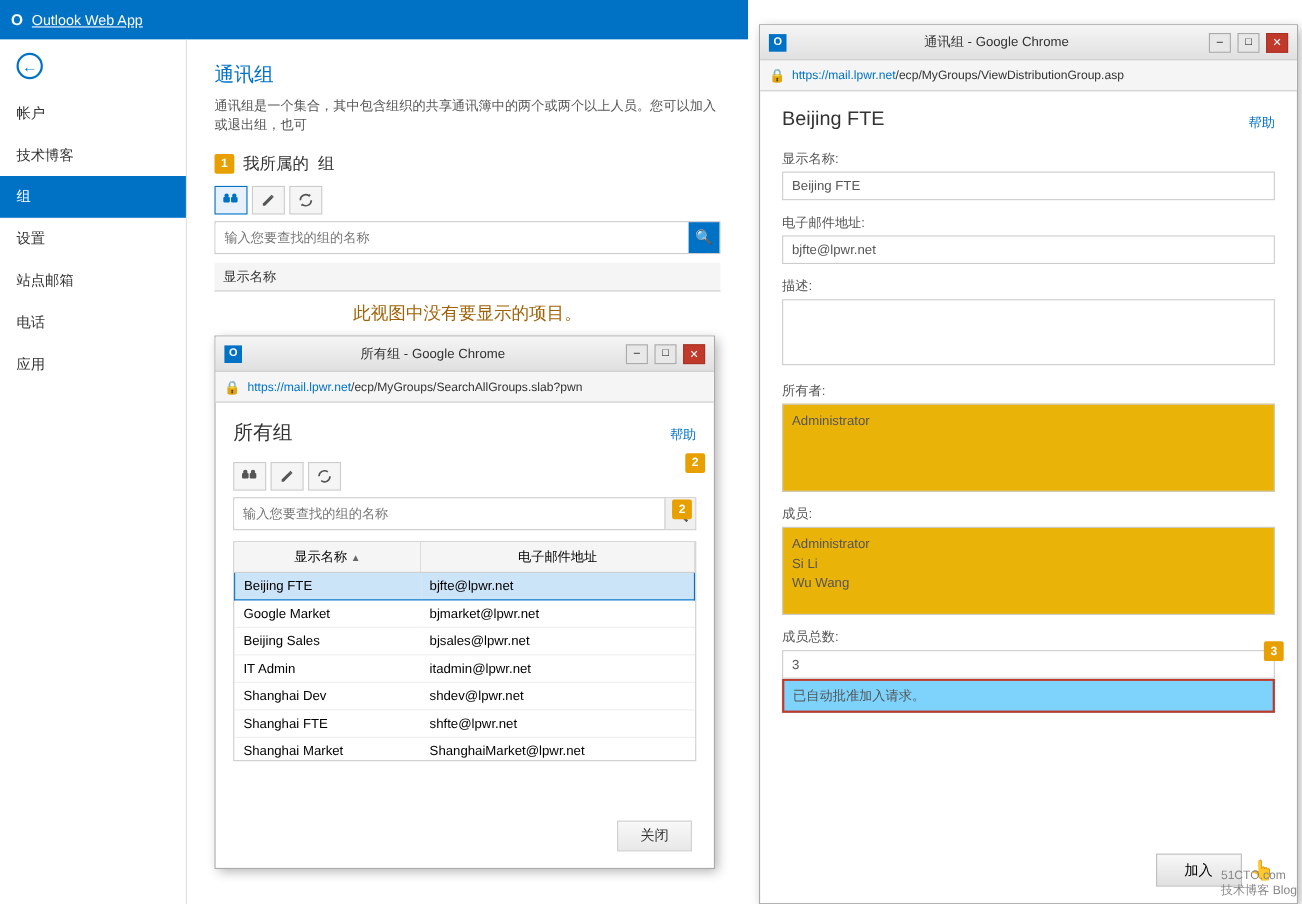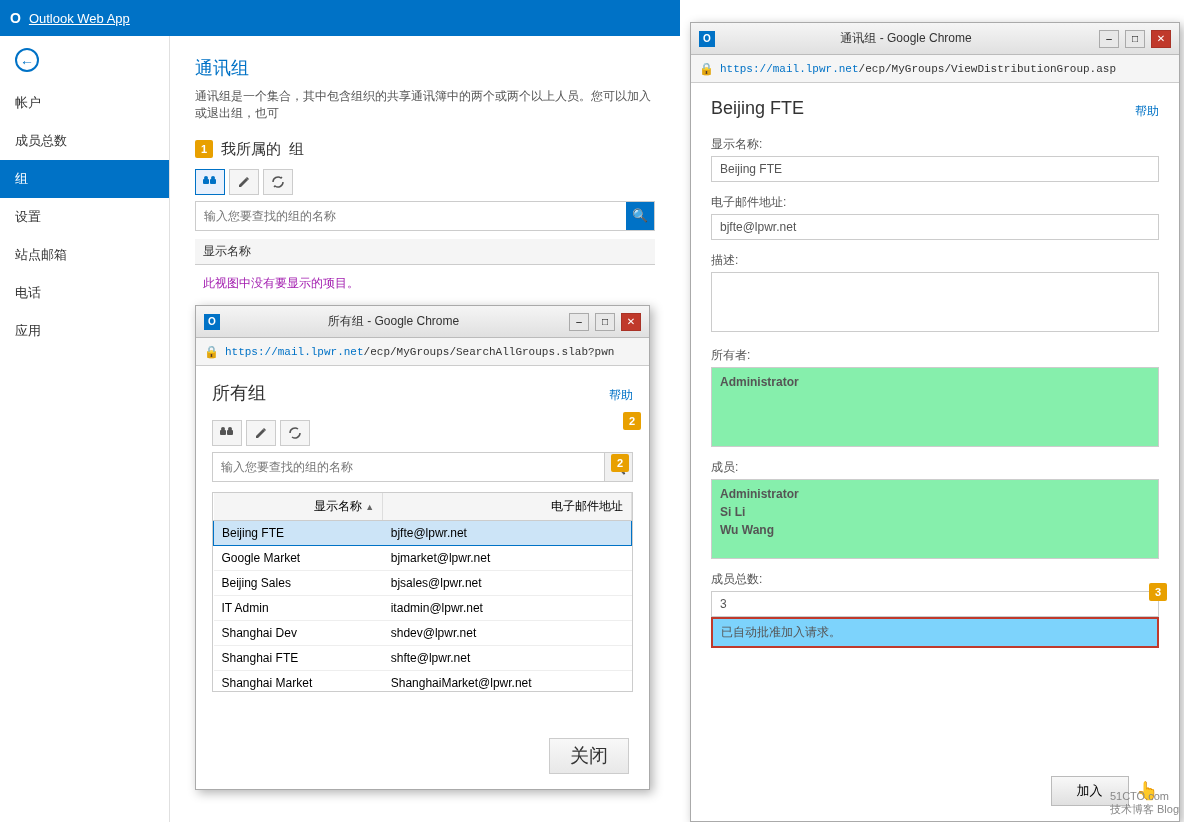--- a/index.html
+++ b/index.html
@@ -35,58 +35,58 @@
     
     .search-row { display: flex; align-items: center; border: 1px solid #ccc; margin-bottom: 8px; }
     .search-row input { flex: 1; border: none; outline: none; padding: 5px 8px; font-size: 12px; color: #aaa; }
     .search-row .search-btn { width: 28px; height: 28px; background: #0072c6; display: flex; align-items: center; justify-content: center; color: #fff; cursor: pointer; }
 
     
     .table-header { display: flex; border-bottom: 1px solid #ccc; padding: 4px 8px; background: #f5f5f5; font-size: 12px; color: #333; }
     .table-header .col-name { flex: 1; }
 
     
-    .empty-state { padding: 10px 8px; font-size: 12px; color: #a21caf; }
+    .empty-state { padding: 10px 8px; font-size: 16px; color: #a16207; text-align: center; }
 
     
     .modal-allgroups { position: absolute; top: 305px; left: 195px; width: 455px; height: 485px; background: #fff; border: 1px solid #aaa; box-shadow: 3px 3px 10px rgba(0,0,0,0.3); z-index: 10; }
     .modal-titlebar { height: 32px; background: linear-gradient(to bottom, #f5f5f5, #e0e0e0); border-bottom: 1px solid #bbb; display: flex; align-items: center; padding: 0 8px; gap: 4px; }
     .modal-titlebar-icon { width: 16px; height: 16px; background: #0072c6; display: flex; align-items: center; justify-content: center; color: #fff; font-size: 10px; font-weight: bold; }
     .modal-titlebar-title { flex: 1; font-size: 12px; color: #333; text-align: center; }
     .modal-titlebar-btn { width: 20px; height: 18px; border: 1px solid #aaa; background: #e8e8e8; display: flex; align-items: center; justify-content: center; font-size: 10px; cursor: pointer; margin-left: 2px; }
     .modal-titlebar-btn.close { background: #c0392b; color: #fff; border-color: #a93226; }
     .modal-urlbar { height: 28px; background: #f5f5f5; border-bottom: 1px solid #ccc; display: flex; align-items: center; padding: 0 8px; gap: 6px; font-size: 11px; }
     .modal-urlbar .lock-icon { color: #4a4; font-size: 12px; }
-    .modal-urlbar .url-text { color: #0072c6; font-size: 11px; font-family: Liberation Mono, monospace; }
+    .modal-urlbar .url-text { color: #0072c6; font-size: 11px; }
     .modal-urlbar .url-text span { color: #333; }
     .modal-body { padding: 15px 16px; }
     .modal-page-title { font-size: 18px; font-weight: normal; color: #333; margin-bottom: 5px; }
     .modal-help { float: right; font-size: 12px; color: #0072c6; cursor: pointer; }
     .modal-toolbar { display: flex; gap: 4px; margin: 10px 0 6px 0; }
     .modal-search-row { display: flex; align-items: center; border: 1px solid #ccc; margin-bottom: 10px; }
     .modal-search-row input { flex: 1; border: none; outline: none; padding: 5px 8px; font-size: 12px; color: #aaa; }
     .modal-search-row .search-btn { width: 28px; height: 28px; background: #f0f0f0; border-left: 1px solid #ccc; display: flex; align-items: center; justify-content: center; color: #666; cursor: pointer; }
 
     
     .groups-table { width: 100%; border-collapse: collapse; font-size: 12px; }
-    .groups-table thead th { background: #f5f5f5; padding: 5px 8px; text-align: right; border-bottom: 1px solid #ccc; border-right: 1px solid #ddd; font-weight: normal; }
+    .groups-table thead th { background: #f5f5f5; padding: 5px 8px; text-align: center; border-bottom: 1px solid #ccc; border-right: 1px solid #ddd; font-weight: normal; }
     .groups-table tbody tr { border-bottom: 1px solid #eee; }
     .groups-table tbody tr.selected { background: #cce4f7; border: 1px solid #0072c6; }
     .groups-table tbody td { padding: 5px 8px; }
 
     .modal-close-bar { position: absolute; bottom: 15px; right: 20px; }
-    .btn { padding: 4px 20px; border: 1px solid #ccc; background: linear-gradient(to bottom, #f8f8f8, #e8e8e8); cursor: pointer; font-size: 19px; color: #333; margin-left: 24px; }
+    .btn { padding: 4px 20px; border: 1px solid #ccc; background: linear-gradient(to bottom, #f8f8f8, #e8e8e8); cursor: pointer; font-size: 13px; color: #333; margin-left: 24px; }
 
     
     .modal-bfte { position: absolute; top: 22px; left: 690px; width: 490px; height: 800px; background: #fff; border: 1px solid #aaa; box-shadow: 3px 3px 10px rgba(0,0,0,0.3); z-index: 9; }
     .modal-bfte .modal-body { padding: 15px 20px; }
     .field-label { font-size: 12px; color: #555; margin-bottom: 3px; margin-top: 12px; }
     .field-input { width: 100%; border: 1px solid #ccc; padding: 5px 8px; font-size: 12px; color: #555; background: #fff; outline: none; }
     .field-textarea { width: 100%; border: 1px solid #ccc; padding: 5px 8px; font-size: 12px; color: #555; height: 60px; background: #fff; outline: none; resize: none; }
-    .field-listbox { width: 100%; border: 1px solid #ccc; padding: 5px 8px; font-size: 12px; color: #555; background: #86efac; min-height: 80px; font-weight: bold; }
+    .field-listbox { width: 100%; border: 1px solid #ccc; padding: 5px 8px; font-size: 12px; color: #555; background: #eab308; min-height: 80px; }
     .field-listbox div { padding: 2px 0; }
     .field-number { width: 100%; border: 1px solid #ccc; padding: 5px 8px; font-size: 12px; color: #555; background: #fff; }
 
     .step3-badge { background: #e8a000; color: #fff; width: 18px; height: 18px; border-radius: 2px; display: inline-flex; align-items: center; justify-content: center; font-size: 11px; font-weight: bold; }
     .approval-field { border: 2px solid #c0392b; padding: 5px 8px; font-size: 12px; color: #555; background: #7dd3fc; }
 
     .join-bar { position: absolute; bottom: 15px; right: 20px; display: flex; gap: 8px; align-items: center; }
     .join-btn { padding: 5px 25px; background: linear-gradient(to bottom, #f8f8f8, #e0e0e0); border: 1px solid #bbb; cursor: pointer; font-size: 13px; }
 
     
@@ -105,21 +105,21 @@
 <div class="top-bar">
   <span class="top-bar-icon">O</span>
   <span class="top-bar-title">Outlook Web App</span>
 </div>
 
 <div class="sidebar">
   <div class="sidebar-back">
     <div class="sidebar-back-arrow">←</div>
   </div>
   <div class="sidebar-nav-item">帐户</div>
-  <div class="sidebar-nav-item">成员总数</div>
+  <div class="sidebar-nav-item">技术博客</div>
   <div class="sidebar-nav-item active">组</div>
   <div class="sidebar-nav-item">设置</div>
   <div class="sidebar-nav-item">站点邮箱</div>
   <div class="sidebar-nav-item">电话</div>
   <div class="sidebar-nav-item">应用</div>
 </div>
 
 <div class="main-content">
   <div class="page-title">通讯组</div>
   <div class="page-desc">通讯组是一个集合，其中包含组织的共享通讯簿中的两个或两个以上人员。您可以加入或退出组，也可</div>

